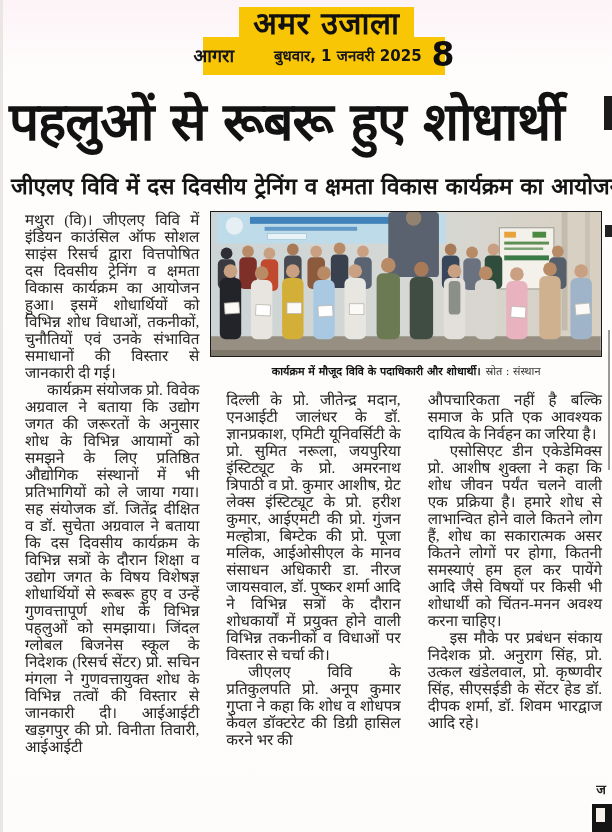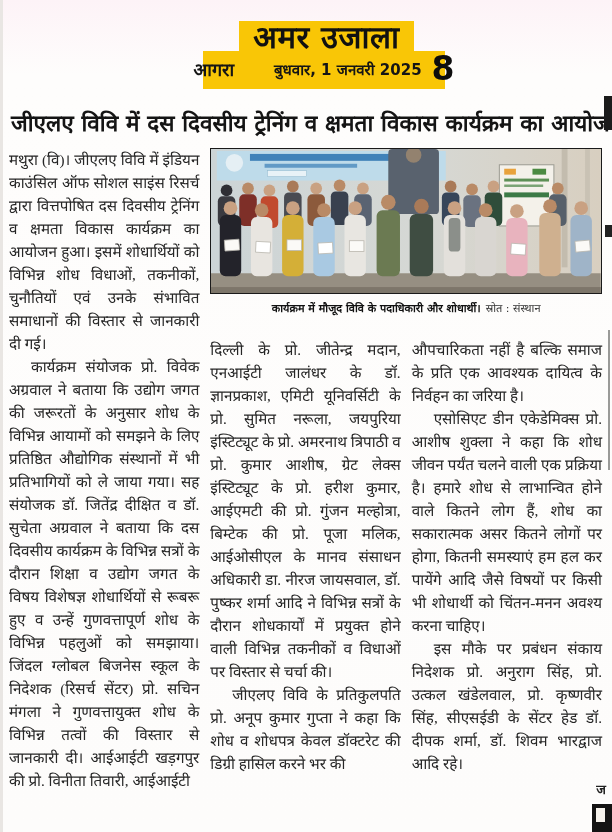--- a/index.html
+++ b/index.html
@@ -12,21 +12,21 @@
   .page {
     position: relative;
     width: 612px;
     height: 832px;
     overflow: hidden;
     background: linear-gradient(180deg, #fdf3f7 0%, #fefdfc 9%, #fdfcfb 100%);
     border-left: 3px solid #e9e6e3;
   }
 
   
-  .masthead { position: relative; padding-top: 21px; text-align: center; }
+  .masthead { position: relative; padding-top: 7px; text-align: center; }
   .brand-box {
     display: inline-block;
     background: #f9c606;
     padding: 1px 14px 0 14px;
     margin-left: 38px;
   }
   .brand {
     font-family: "DejaVu Sans", sans-serif;
     font-size: 31px;
     font-weight: 900;
@@ -88,23 +88,24 @@
     column-gap: 11px;
     padding: 2px 10px 0 6px;
   }
   .photo-block { grid-column: 2 / 4; grid-row: 1; }
   .col-left  { grid-column: 1; grid-row: 1 / 3; }
   .col-mid   { grid-column: 2; grid-row: 2; }
   .col-right { grid-column: 3; grid-row: 2; }
 
   .col p {
     font-size: 15.2px;
-    line-height: 23px;
+    line-height: 17px;
     text-align: justify;
     color: #262626;
+    margin-left: 16px;
   }
   .col p.indent { text-indent: 22px; }
 
   
   .photo-frame {
     border: 1.5px solid #1a1a1a;
     background: #d8d5cf;
     height: 146px;
     overflow: hidden;
   }
@@ -143,20 +144,21 @@
     </div>
     <div class="edition-box">
       <span class="edition">आगरा</span>
       <span class="edition-divider"></span>
       <span class="dateline">बुधवार, 1 जनवरी 2025</span>
       <span class="page-number">8</span>
     </div>
   </div>
 
   <div class="headline">
+    <div>पहलुओं से रूबरू हुए शोधार्थी</div>
   </div>
 
   <div class="subheadline">जीएलए विवि में दस दिवसीय ट्रेनिंग व क्षमता विकास कार्यक्रम का आयोजन</div>
 
   <div class="body-grid">
 
     <div class="col col-left">
       <p>मथुरा (वि)। जीएलए विवि में इंडियन काउंसिल ऑफ सोशल साइंस रिसर्च द्वारा वित्तपोषित दस दिवसीय ट्रेनिंग व क्षमता विकास कार्यक्रम का आयोजन हुआ। इसमें शोधार्थियों को विभिन्न शोध विधाओं, तकनीकों, चुनौतियों एवं उनके संभावित समाधानों की विस्तार से जानकारी दी गई।</p>
       <p class="indent">कार्यक्रम संयोजक प्रो. विवेक अग्रवाल ने बताया कि उद्योग जगत की जरूरतों के अनुसार शोध के विभिन्न आयामों को समझने के लिए प्रतिष्ठित औद्योगिक संस्थानों में भी प्रतिभागियों को ले जाया गया। सह संयोजक डॉ. जितेंद्र दीक्षित व डॉ. सुचेता अग्रवाल ने बताया कि दस दिवसीय कार्यक्रम के विभिन्न सत्रों के दौरान शिक्षा व उद्योग जगत के विषय विशेषज्ञ शोधार्थियों से रूबरू हुए व उन्हें गुणवत्तापूर्ण शोध के विभिन्न पहलुओं को समझाया। जिंदल ग्लोबल बिजनेस स्कूल के निदेशक (रिसर्च सेंटर) प्रो. सचिन मंगला ने गुणवत्तायुक्त शोध के विभिन्न तत्वों की विस्तार से जानकारी दी। आईआईटी खड़गपुर की प्रो. विनीता तिवारी, आईआईटी</p>
     </div>

